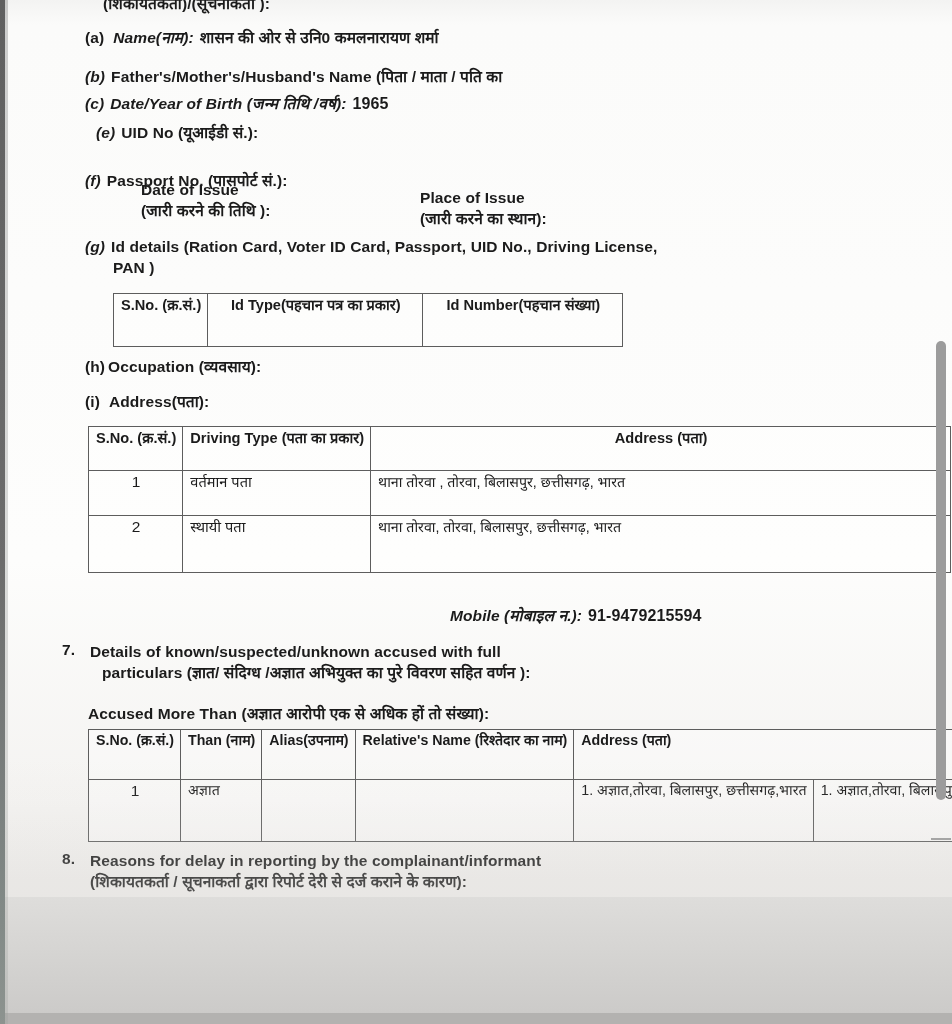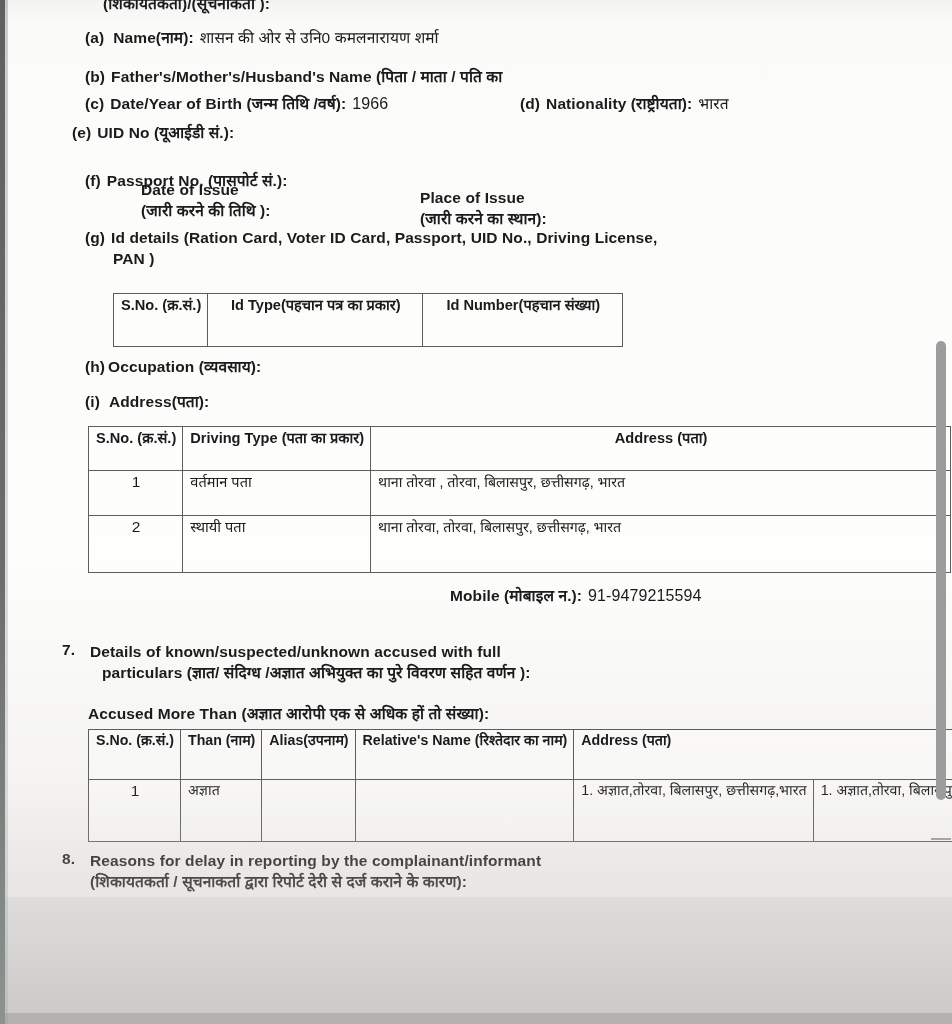--- a/index.html
+++ b/index.html
@@ -7,23 +7,23 @@
     position:relative;
     width:952px;height:1024px;
     margin:0 auto;
     overflow:hidden;
     background:linear-gradient(180deg,#f3f3f2 0px,#fbfbfa 25px,#fdfdfc 560px,#f4f3f1 800px,#eceae8 880px);
     font-family:"Liberation Sans","DejaVu Sans",sans-serif;
     color:#1b1b1b;
   }
   .abs{position:absolute;white-space:nowrap;}
   .line{font-size:15.5px;font-weight:bold;letter-spacing:.1px;}
-  .val{font-weight:normal;}
+  .val{font-weight:bold;}
   .tag{display:inline-block;}
-  .g8{margin-right:9px;} .g6{margin-right:6px;} .g2{margin-right:3px;}
+  .g8{margin-right:9px;} .g6{margin-right:6px;font-style:italic;} .g2{margin-right:3px;}
   .two{line-height:21px;}
   
   table{border-collapse:collapse;table-layout:fixed;background:rgba(255,255,255,0.35);}
   table,td{border:1.4px solid #5d5d5d;}
   td{padding:2px 6px 2px 7px;vertical-align:top;font-size:14.6px;line-height:18px;}
   td.hd{font-weight:bold;}
   td.c{text-align:center;}
   .addr-cell{font-size:14.2px;}
   .acc td{font-size:14.2px;line-height:17px;}
   
@@ -50,44 +50,41 @@
 
   <div class="abs line" style="left:85px;top:26px;">
     <span class="tag g8">(a)</span><span class="g6">Name(नाम):</span><span class="val">शासन की ओर से उनि0 कमलनारायण शर्मा</span>
   </div>
 
   <div class="abs line" style="left:85px;top:65px;">
     <span class="tag g6">(b)</span><span>Father's/Mother's/Husband's Name (पिता / माता / पति का</span>
   </div>
 
   <div class="abs line" style="left:85px;top:92px;">
-    <span class="tag g6">(c)</span><span class="g6">Date/Year of Birth (जन्म तिथि /वर्ष):</span><span class="val" style="font-size:16px;">1966</span>
-  </div>
-  <div class="abs line" style="left:520px;top:92px;">
-    <span class="tag g6">(d)</span><span class="g6">Nationality (राष्ट्रीयता):</span><span class="val">भारत</span>
+    <span class="tag g6">(c)</span><span class="g6">Date/Year of Birth (जन्म तिथि /वर्ष):</span><span class="val" style="font-size:16px;">1965</span>
   </div>
 
-  <div class="abs line" style="left:72px;top:121px;">
+  <div class="abs line" style="left:96px;top:121px;">
     <span class="tag g6">(e)</span><span>UID No (यूआईडी सं.):</span>
   </div>
 
   <div class="abs line" style="left:85px;top:153px;margin-top:16px;">
     <span class="tag g6">(f)</span><span>Passport No. (पासपोर्ट सं.):</span>
   </div>
 
   <div class="abs line two" style="left:113px;top:179px;margin-left:28px;">
     <div>Date of Issue</div>
     <div>(जारी करने की तिथि ):</div>
   </div>
   <div class="abs line two" style="left:420px;top:187px;">
     <div>Place of Issue</div>
     <div>(जारी करने का स्थान):</div>
   </div>
 
-  <div class="abs line two" style="left:85px;top:227px;">
+  <div class="abs line two" style="left:85px;top:236px;">
     <div><span class="tag g6">(g)</span><span>Id details (Ration Card, Voter ID Card, Passport, UID No., Driving License,</span></div>
     <div style="padding-left:28px;">PAN )</div>
   </div>
 
   <table class="abs" style="left:113px;top:293px;">
     <colgroup>
         <col style="width:62px">
         <col style="width:215px">
         <col style="width:200px">
       </colgroup>
@@ -126,21 +123,21 @@
       <td class="addr-cell">थाना तोरवा , तोरवा, बिलासपुर, छत्तीसगढ़, भारत</td>
     </tr>
     <tr style="height:57px;">
       <td class="c" style="font-size:15.5px;">2</td>
       <td>स्थायी पता</td>
       <td class="addr-cell">थाना तोरवा, तोरवा, बिलासपुर, छत्तीसगढ़, भारत</td>
     </tr>
   </tbody>
     </table>
 
-  <div class="abs line" style="left:450px;top:584px;">
+  <div class="abs line" style="left:450px;top:604px;">
     <span class="g6">Mobile (मोबाइल न.):</span><span class="val" style="font-size:16px;">91-9479215594</span>
   </div>
 
   <div class="abs line" style="left:62px;top:641px;">7.</div>
   <div class="abs line two" style="left:90px;top:641px;">
     <div>Details of known/suspected/unknown accused with full</div>
     <div style="padding-left:12px;">particulars (ज्ञात/ संदिग्ध /अज्ञात अभियुक्त का पुरे विवरण सहित वर्णन ):</div>
   </div>
   <div class="abs line" style="left:88px;top:702px;">Accused More Than (अज्ञात आरोपी एक से अधिक हों तो संख्या):</div>
 

